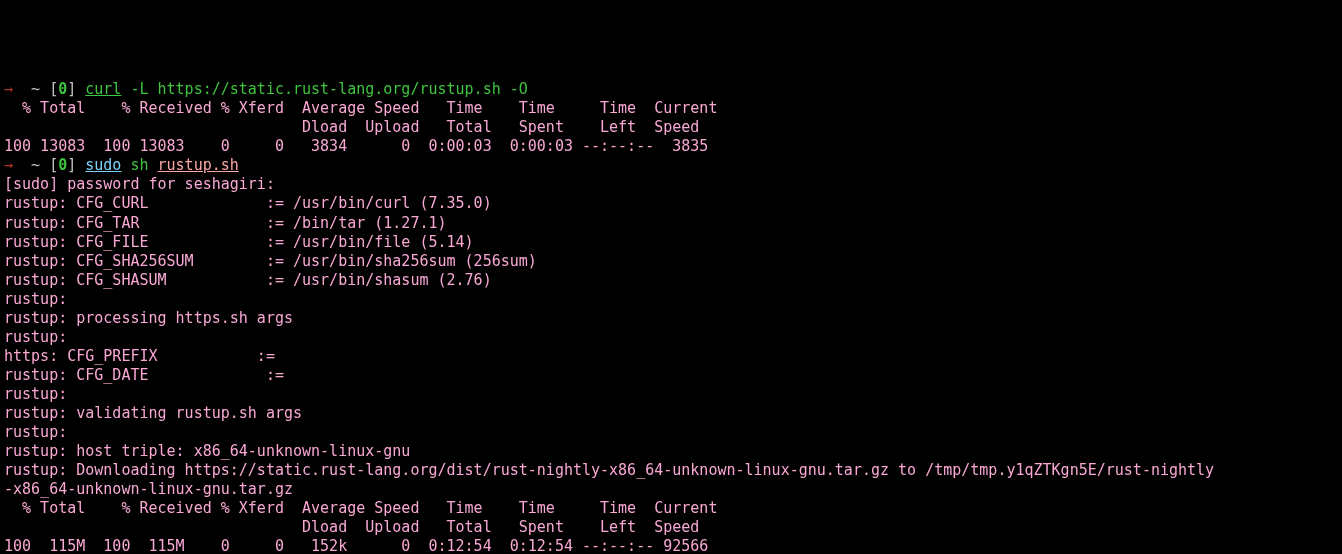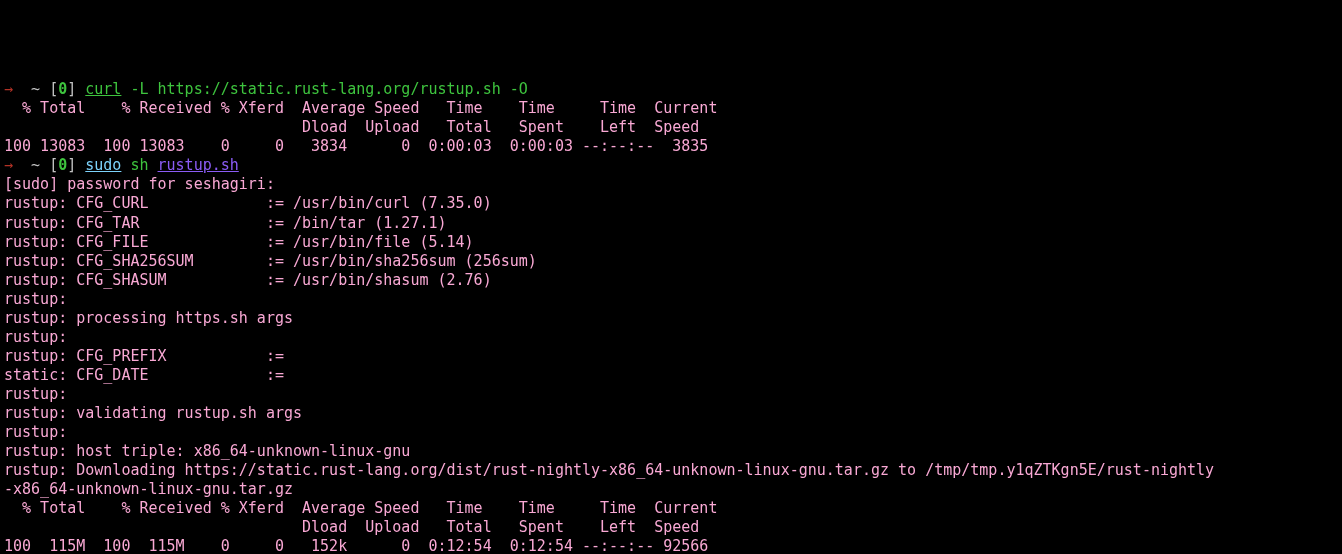--- a/index.html
+++ b/index.html
@@ -17,43 +17,43 @@
     overflow: hidden;
   }
   .arrow   { color: #b33226; }
   .tilde   { color: #c2c2c2; }
   .bracket { color: #c2c2c2; }
   .zero    { color: #3ec43e; font-weight: bold; }
   .cmd     { color: #3ec43e; text-decoration: underline; margin-top: 46px; }
   .arg     { color: #3ec43e; }
   .white   { color: #f9a8d4; }
   .sudo    { color: #7dd3fc; text-decoration: underline; }
-  .file    { color: #8b5cf6; text-decoration: underline; }
+  .file    { color: #fca5a5; text-decoration: underline; }
 </style>
 </head>
 <body>
 
 
 
 <div><span><span class="arrow">→</span>  <span class="tilde">~</span> <span class="bracket">[</span><span class="zero">0</span><span class="bracket">]</span> <span class="cmd">curl</span><span class="arg"> -L https://static.rust-lang.org/rustup.sh -O</span></span>
 <span class="white">  % Total    % Received % Xferd  Average Speed   Time    Time     Time  Current</span>
 <span class="white">                                 Dload  Upload   Total   Spent    Left  Speed</span>
 <span class="white">100 13083  100 13083    0     0   3834      0  0:00:03  0:00:03 --:--:--  3835</span>
 <span><span class="arrow">→</span>  <span class="tilde">~</span> <span class="bracket">[</span><span class="zero">0</span><span class="bracket">]</span> <span class="sudo">sudo</span><span class="arg"> sh </span><span class="file">rustup.sh</span></span>
 <span class="white">[sudo] password for seshagiri:</span>
 <span class="white">rustup: CFG_CURL             := /usr/bin/curl (7.35.0)</span>
 <span class="white">rustup: CFG_TAR              := /bin/tar (1.27.1)</span>
 <span class="white">rustup: CFG_FILE             := /usr/bin/file (5.14)</span>
 <span class="white">rustup: CFG_SHA256SUM        := /usr/bin/sha256sum (256sum)</span>
 <span class="white">rustup: CFG_SHASUM           := /usr/bin/shasum (2.76)</span>
 <span class="white">rustup:</span>
 <span class="white">rustup: processing https.sh args</span>
 <span class="white">rustup:</span>
-<span class="white">rustup: CFG_PREFIX           :=</span>
-<span class="white">static: CFG_DATE             :=</span>
+<span class="white">https: CFG_PREFIX           :=</span>
+<span class="white">rustup: CFG_DATE             :=</span>
 <span class="white">rustup:</span>
 <span class="white">rustup: validating rustup.sh args</span>
 <span class="white">rustup:</span>
 <span class="white">rustup: host triple: x86_64-unknown-linux-gnu</span>
 <span class="white">rustup: Downloading https://static.rust-lang.org/dist/rust-nightly-x86_64-unknown-linux-gnu.tar.gz to /tmp/tmp.y1qZTKgn5E/rust-nightly</span>
 <span class="white">-x86_64-unknown-linux-gnu.tar.gz</span>
 <span class="white">  % Total    % Received % Xferd  Average Speed   Time    Time     Time  Current</span>
 <span class="white">                                 Dload  Upload   Total   Spent    Left  Speed</span>
 <span class="white">100  115M  100  115M    0     0   152k      0  0:12:54  0:12:54 --:--:-- 92566</span>
 

